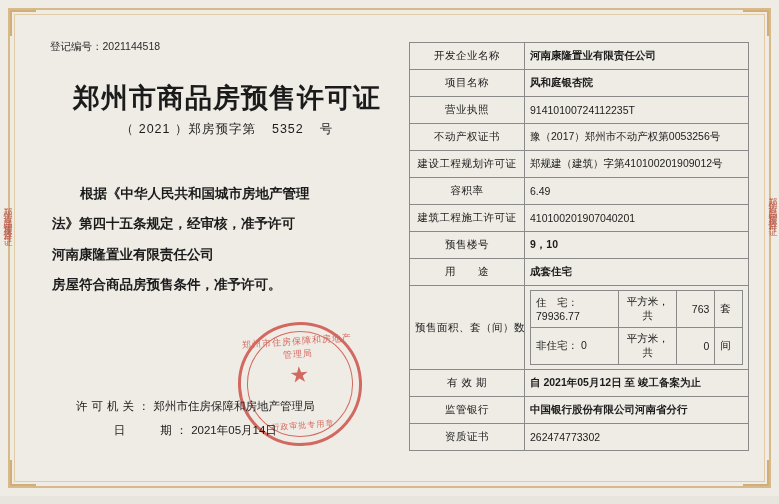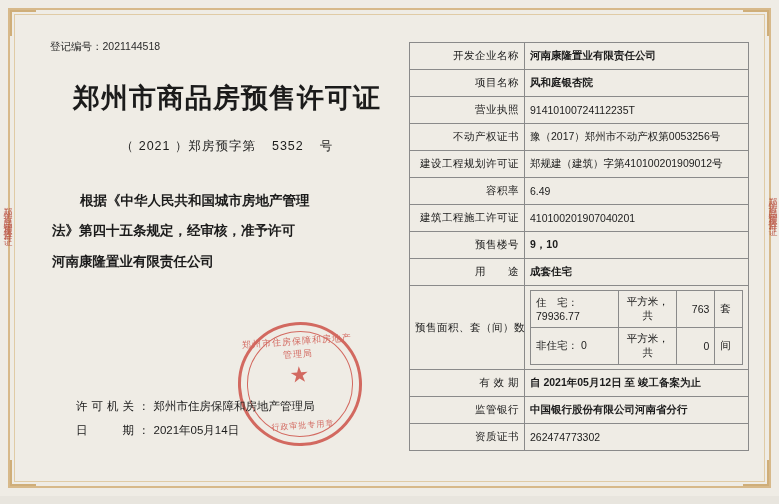--- a/index.html
+++ b/index.html
@@ -82,49 +82,49 @@
   .main-title {
     margin-top: 26px;
     text-align: center;
     font-family: "DejaVu Serif", serif;
     font-weight: bold;
     font-size: 27px;
     letter-spacing: 1px;
     color: #1b1b1b;
   }
   .cert-line {
-    margin-top: 22px;
+    margin-top: 5px;
     text-align: center;
     font-size: 12.5px;
     color: #1b1b1b;
     letter-spacing: 1px;
   }
   .cert-line .gap { display: inline-block; width: 16px; }
   .body-text {
-    margin-top: 30px;
+    margin-top: 40px;
     font-size: 13.5px;
     line-height: 2.25;
     color: #1b1b1b;
     font-family: "DejaVu Serif", serif;
     font-weight: bold;
     padding-left: 6px;
     padding-right: 4px;
   }
   .body-text p { margin: 0; }
   .body-text .indent { text-indent: 28px; }
 
   .footer-block {
     position: absolute;
     left: 30px;
     bottom: 28px;
     font-size: 11.5px;
     color: #1b1b1b;
     line-height: 2.1;
   }
-  .footer-row { white-space: nowrap; }
+  .footer-row { white-space: nowrap; text-align: center; }
   .footer-label { letter-spacing: 4px; }
 
   
   .seal {
     position: absolute;
     left: 192px;
     bottom: 24px;
     width: 118px;
     height: 118px;
     border: 3px solid #c8372d;
@@ -180,21 +180,21 @@
   table.info td {
     border: 1px solid #8a8a8a;
     font-size: 10.5px;
     color: #1b1b1b;
     padding: 4px 5px;
     height: 18px;
     vertical-align: middle;
   }
   td.lbl {
     width: 104px;
-    text-align: right;
+    text-align: center;
     letter-spacing: 0.5px;
     white-space: nowrap;
   }
   td.val {
     text-align: left;
     padding-left: 8px;
   }
   td.val.bold { font-weight: bold; }
   .sub-table {
     width: 100%;
@@ -235,20 +235,21 @@
       <div class="main-title">郑州市商品房预售许可证</div>
 
       <div class="cert-line">
         <span>（ 2021 ）郑房预字第</span><span class="gap"></span><span>5352</span><span class="gap"></span><span>号</span>
       </div>
 
       <div class="body-text">
         <p class="indent">根据《中华人民共和国城市房地产管理</p>
         <p>法》第四十五条规定，经审核，准予许可</p>
         <p>河南康隆置业有限责任公司</p>
+        <p>房屋符合商品房预售条件，准予许可。</p>
       </div>
 
       <div class="seal">
         <div class="seal-inner"></div>
         <div class="seal-top">郑州市住房保障和房地产管理局</div>
         <div class="star">★</div>
         <div class="seal-bottom">行政审批专用章</div>
       </div>
 
       <div class="footer-block">

